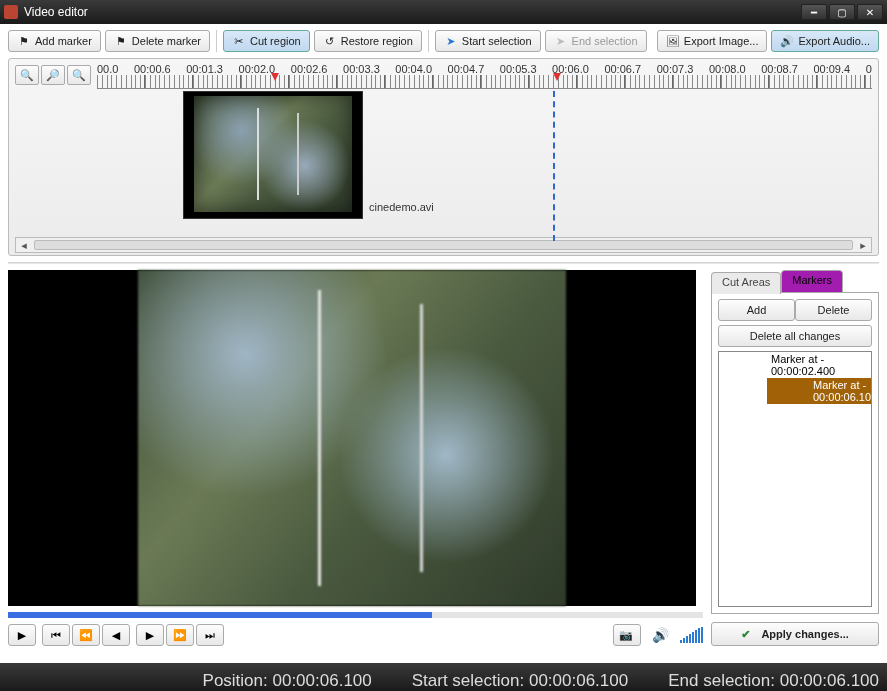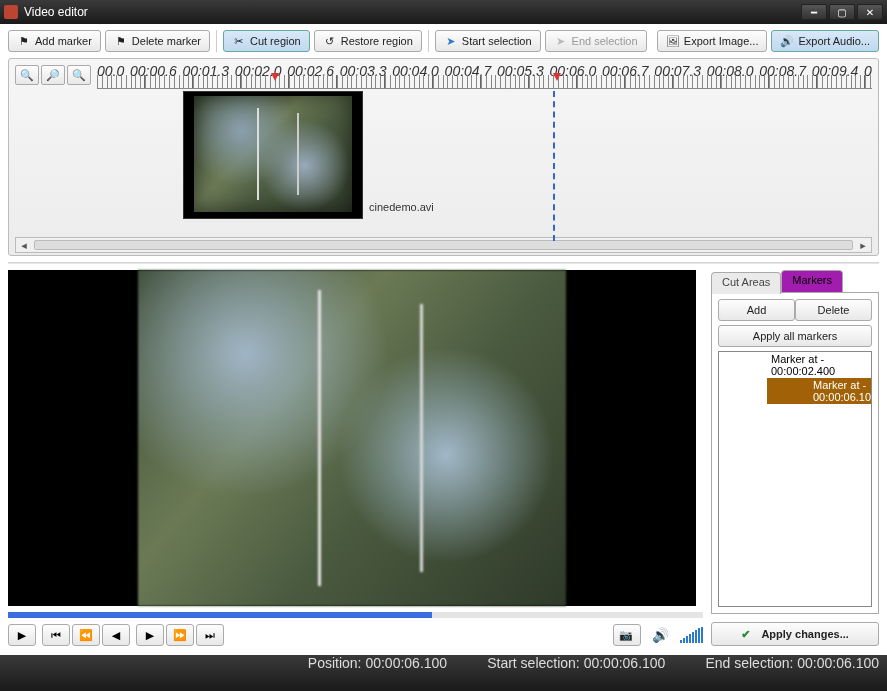--- a/index.html
+++ b/index.html
@@ -18,21 +18,21 @@
 .btn.disabled { color: #999; cursor: default; }
 .btn .ico { width: 14px; height: 14px; display: inline-flex; align-items: center; justify-content: center; }
 .spacer { flex: 1; }
 .sep { width: 1px; height: 22px; background: #ccc; margin: 0 2px; }
 
 .timeline-panel { border: 1px solid #bbb; border-radius: 3px; padding: 4px 6px 2px 6px; background: linear-gradient(#f6f6f6,#ececec); }
 .timeline-header { display: flex; align-items: flex-start; }
 .zoom-btns { display: flex; gap: 2px; padding-top: 2px; }
 .zbtn { width: 24px; height: 20px; border: 1px solid #aaa; border-radius: 2px; background: linear-gradient(#fdfdfd,#e8e8e8); display:flex; align-items:center; justify-content:center; cursor:pointer; font-size:11px; }
 .ruler-wrap { flex: 1; margin-left: 6px; position: relative; }
-.ruler-labels { display: flex; justify-content: space-between; font-size: 14px; color: #333; height: 12px; font-style: italic; }
+.ruler-labels { display: flex; justify-content: space-between; font-size: 11px; color: #333; height: 12px; }
 .ruler-ticks { height: 14px; border-bottom: 1px solid #888; position: relative; background: repeating-linear-gradient(to right, #888 0 1px, transparent 1px 4.8px); }
 .ruler-ticks::after { content:""; position:absolute; inset:0; background: repeating-linear-gradient(to right, transparent 0 47px, #666 47px 48px); }
 .marker-tri { position: absolute; top: -2px; width: 0; height: 0; border-left: 4px solid transparent; border-right: 4px solid transparent; border-top: 8px solid #d33; }
 .clip-area { position: relative; height: 144px; margin-top: 2px; }
 .clip { position: absolute; left: 86px; top: 0; width: 180px; height: 128px; border: 1px solid #333; background: #000; }
 .clip-thumb { position:absolute; left:10px; right:10px; top:4px; bottom:6px; background:
   radial-gradient(circle at 30% 30%, #8aa0b0 0%, transparent 40%),
   radial-gradient(circle at 70% 60%, #9ab 0%, transparent 35%),
   linear-gradient(135deg, #3b4a35 0%, #6b7a55 40%, #4a5a3f 60%, #2f3a2a 100%);
   box-shadow: inset 0 0 20px rgba(0,0,0,.5);
@@ -75,21 +75,21 @@
 .row2 { display:flex; }
 .row2 .btn { flex:1; justify-content:center; }
 .btn.full { width:100%; justify-content:center; }
 .listbox { flex:1; border:1px solid #888; background:#fff; overflow:auto; min-height:240px; }
 .listitem { padding:1px 4px; font-size:11px; cursor:pointer;margin-left:48px; }
 .listitem.selected { background:#a16207; color:#fff;padding-left:46px; }
 
 .apply-wrap { margin-top:8px; }
 .btn.apply { width:100%; height:24px; justify-content:center; font-weight:bold; }
 
-.statusbar { position: absolute; left:0; right:0; bottom:0; height:36px; background:linear-gradient(#3a3a3a,#1a1a1a); color:#ddd; display:flex; align-items:flex-start; font-size:14px; padding:0 8px; gap:40px; }
+.statusbar { position: absolute; left:0; right:0; bottom:0; height:28px; background:linear-gradient(#3a3a3a,#1a1a1a); color:#ddd; display:flex; align-items:flex-end; font-size:17px; padding:0 8px; gap:40px; }
 .statusbar .cell { flex:0 0 auto; }
 .statusbar .pad { flex:1; }
 </style>
 </head>
 <body>
 
 <div class="titlebar">
   <div class="titlebar-icon"></div>
   <div class="titlebar-title">Video editor</div>
   <div class="win-btn">━</div>
@@ -248,21 +248,21 @@
     <div class="side-col">
       <div class="tabs">
         <div class="tab inactive">Cut Areas</div>
         <div class="tab active">Markers</div>
       </div>
       <div class="tab-body">
         <div class="row2">
           <button class="btn">Add</button>
           <button class="btn">Delete</button>
         </div>
-        <button class="btn full">Apply all markers</button>
+        <button class="btn full">Delete all changes</button>
         <div class="listbox" id="marker-list">
             <div class="listitem">Marker at - 00:00:02.400</div>
             <div class="listitem selected">Marker at - 00:00:06.100</div>
           </div>
       </div>
       <div class="apply-wrap">
         <button class="btn apply"><span style="color:#2a8a3a">✔</span>&nbsp;<span>Apply changes...</span></button>
       </div>
     </div>
   </div>

